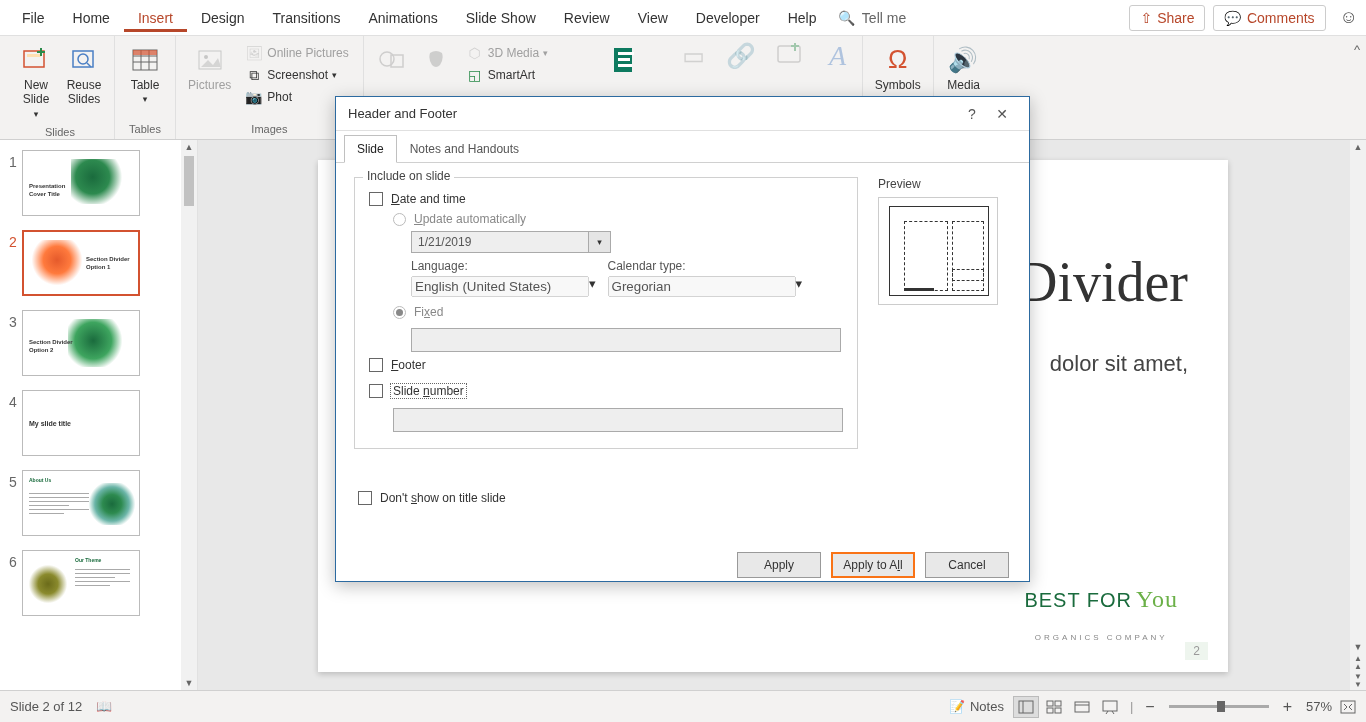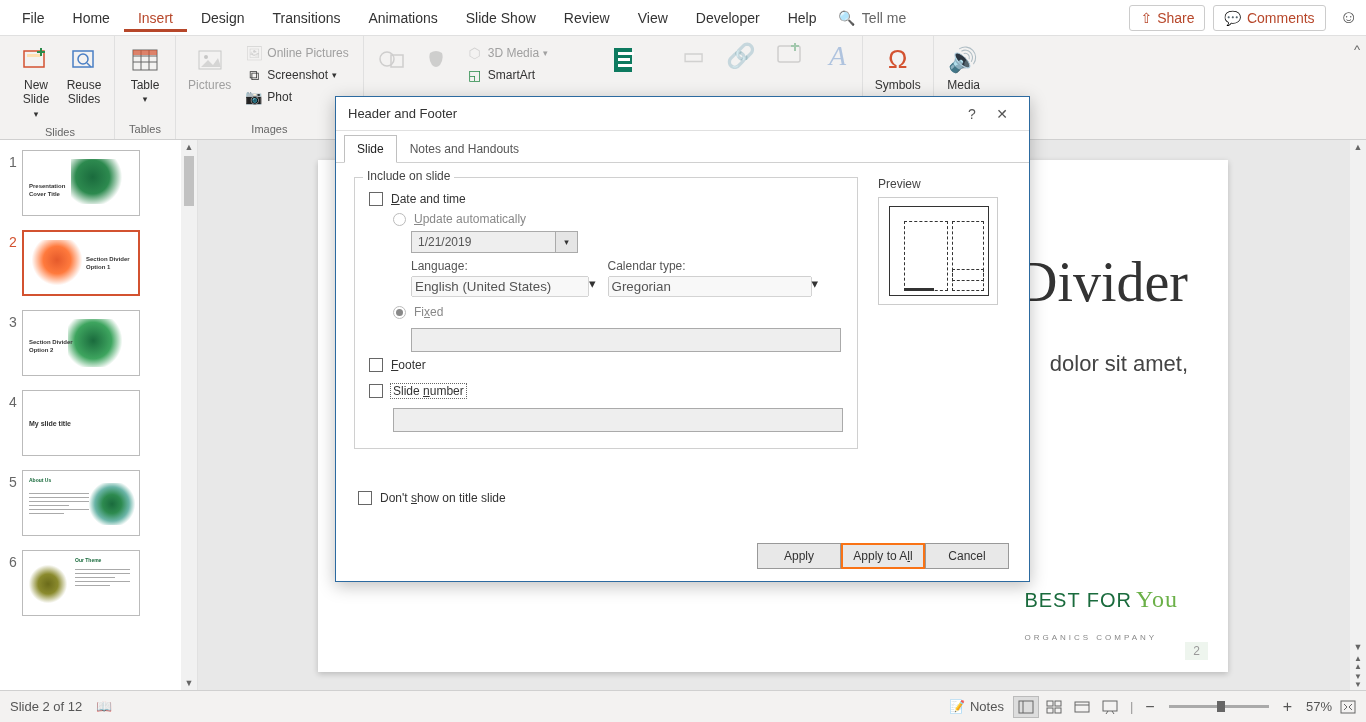--- a/index.html
+++ b/index.html
@@ -66,21 +66,21 @@
 
 
 .canvas-area{flex:1;background:#e8e8e8;position:relative;overflow:hidden}
 .canvas-scroll-v{position:absolute;right:0;top:0;width:16px;height:100%;background:#f1f1f1;display:flex;flex-direction:column;align-items:center}
 .canvas-scroll-v .arrow{font-size:9px;color:#666;padding:2px 0}
 .canvas-scroll-v .dbl{font-size:8px;color:#666;padding:1px 0;line-height:1}
 .slide-canvas{position:absolute;left:120px;top:20px;width:910px;height:512px;background:#fff;box-shadow:0 2px 6px rgba(0,0,0,.2)}
 .slide-canvas .big-paint{position:absolute;left:130px;top:60px;width:230px;height:280px;background:radial-gradient(ellipse at 45% 35%,#d94a1f 0%,#e55a2b 25%,#ff8a4d 45%,transparent 68%)}
 .slide-canvas .title{position:absolute;right:40px;top:90px;font-size:56px;font-family:Georgia,serif;color:#333}
 .slide-canvas .subtitle{position:absolute;right:40px;top:190px;font-size:22px;color:#444;text-align:right;line-height:1.3}
-.slide-canvas .brand{position:absolute;right:50px;bottom:30px;text-align:left}
+.slide-canvas .brand{position:absolute;right:50px;bottom:30px;text-align:center}
 .slide-canvas .brand .b1{font-size:20px;color:#1a6b3d;letter-spacing:1px}
 .slide-canvas .brand .b2{font-size:8px;color:#888;letter-spacing:3px;margin-top:20px}
 .slide-canvas .b1 .you{font-family:'Brush Script MT',cursive;font-size:24px;color:#6bb048;margin-left:4px}
 .slide-canvas .pagenum{position:absolute;right:20px;bottom:12px;font-size:12px;color:#999;background:#eef5ee;padding:2px 8px}
 
 
 .dialog{position:absolute;left:335px;top:96px;width:695px;height:486px;background:#fff;border:1px solid #2c6aa0;box-shadow:0 4px 16px rgba(0,0,0,.25);z-index:100}
 .dlg-title{height:34px;display:flex;align-items:center;padding:0 12px;border-bottom:1px solid #e0e0e0;font-size:13px}
 .dlg-title .sp{flex:1}
 .dlg-title .help,.dlg-title .close{width:30px;text-align:center;font-size:14px;color:#555;cursor:pointer}
@@ -96,39 +96,39 @@
 .chk-box{width:14px;height:14px;border:1px solid #666;margin-right:8px;cursor:pointer}
 .chk-label{font-size:12px}
 .radio-row{display:flex;align-items:center;margin:5px 0 5px 24px}
 .radio{width:13px;height:13px;border:1px solid #888;border-radius:50%;margin-right:8px;position:relative;cursor:pointer}
 .radio.dis{border-color:#bbb}
 .radio.sel::after{content:"";position:absolute;left:2px;top:2px;width:7px;height:7px;border-radius:50%;background:#888}
 .radio-label{font-size:12px}
 .radio-label.dis{color:#888}
 .sel-input{display:flex;margin:4px 0 6px 42px}
 .sel-input input,.sel-input .sel{height:22px;border:1px solid #aaa;background:#eee;font-size:12px;padding:0 6px;color:#555}
-.sel-input input{width:145px}
+.sel-input input{width:178px}
 .sel-input .dd{width:22px;height:22px;border:1px solid #aaa;border-left:none;background:#e5e5e5;display:flex;align-items:center;justify-content:center;font-size:9px;cursor:pointer}
 .lbl-row{display:flex;margin:2px 0 4px 42px}
 .lbl-col{display:flex;flex-direction:column;margin-right:12px}
 .lbl-col label{font-size:12px;color:#555;margin-bottom:3px}
 .sel-box{display:flex}
 .sel-box .sel{width:178px}
 .sel-box.wide .sel{width:188px}
 .txt-input{width:430px;height:24px;border:1px solid #aaa;background:#eee;margin-left:24px;margin-top:4px}
 .dotted-focus{outline:1px dotted #666;outline-offset:0;padding:0 2px}
 .preview-box{width:120px;height:108px;border:1px solid #ccc;background:#fff;margin-top:6px;position:relative}
 .preview-lbl{font-size:12px;color:#444}
 .pv-outer{position:absolute;left:10px;top:8px;width:100px;height:90px;border:1px solid #333}
 .pv-dash{position:absolute;border:1px dashed #333}
 .pv-d1{left:14px;top:14px;width:44px;height:70px}
 .pv-d2{left:62px;top:14px;width:32px;height:60px}
 .pv-d3{left:62px;top:62px;width:32px;height:22px}
 .pv-solid{position:absolute;left:14px;bottom:4px;width:30px;height:3px;background:#333}
-.dlg-buttons{position:absolute;bottom:12px;right:20px;display:flex;}
+.dlg-buttons{position:absolute;bottom:3px;right:20px;display:flex;gap:10px}
 .dlg-btn{min-width:84px;height:26px;border:1px solid #999;background:#e8e8e8;font-size:12px;cursor:pointer;display:flex;align-items:center;justify-content:center}
 .dlg-btn.primary{border:2px solid #f97316}
 .dont-show{position:absolute;left:22px;bottom:76px;display:flex;}
 
 
 .statusbar{position:absolute;bottom:0;left:0;right:0;height:32px;background:#f3f2f1;border-top:1px solid #d0d0d0;display:flex;align-items:center;padding:0 10px;font-size:13px;color:#555}
 .statusbar .sp{flex:1}
 .sb-item{display:flex;align-items:center;padding:0 8px;cursor:pointer}
 .sb-item .ic{margin-right:4px}
 .view-btn{width:26px;height:22px;border:1px solid transparent;display:flex;align-items:center;justify-content:center;margin:0 1px;cursor:pointer}
@@ -461,21 +461,21 @@
           <div class="lbl-col">
             <label>Language:</label>
             <div class="sel-box">
                 <input class="sel" type="text" disabled="" value="English (United States)" style="">
                 <div class="dd">▾</div>
               </div>
           </div>
           <div class="lbl-col">
             <label>Calendar type:</label>
             <div class="sel-box wide">
-                <input class="sel" style="width: 204px;" type="text" disabled="" value="Gregorian">
+                <input class="sel" style="width: 188px;" type="text" disabled="" value="Gregorian">
                 <div class="dd">▾</div>
               </div>
           </div>
         </div>
 
         <div class="radio-row" style="margin-top:8px">
           <div class="radio dis sel"></div>
           <span class="radio-label dis">Fi<span class="underline">x</span>ed</span>
         </div>
         <input class="txt-input" type="text" style="margin-left: 42px; width: 430px;" disabled="">

